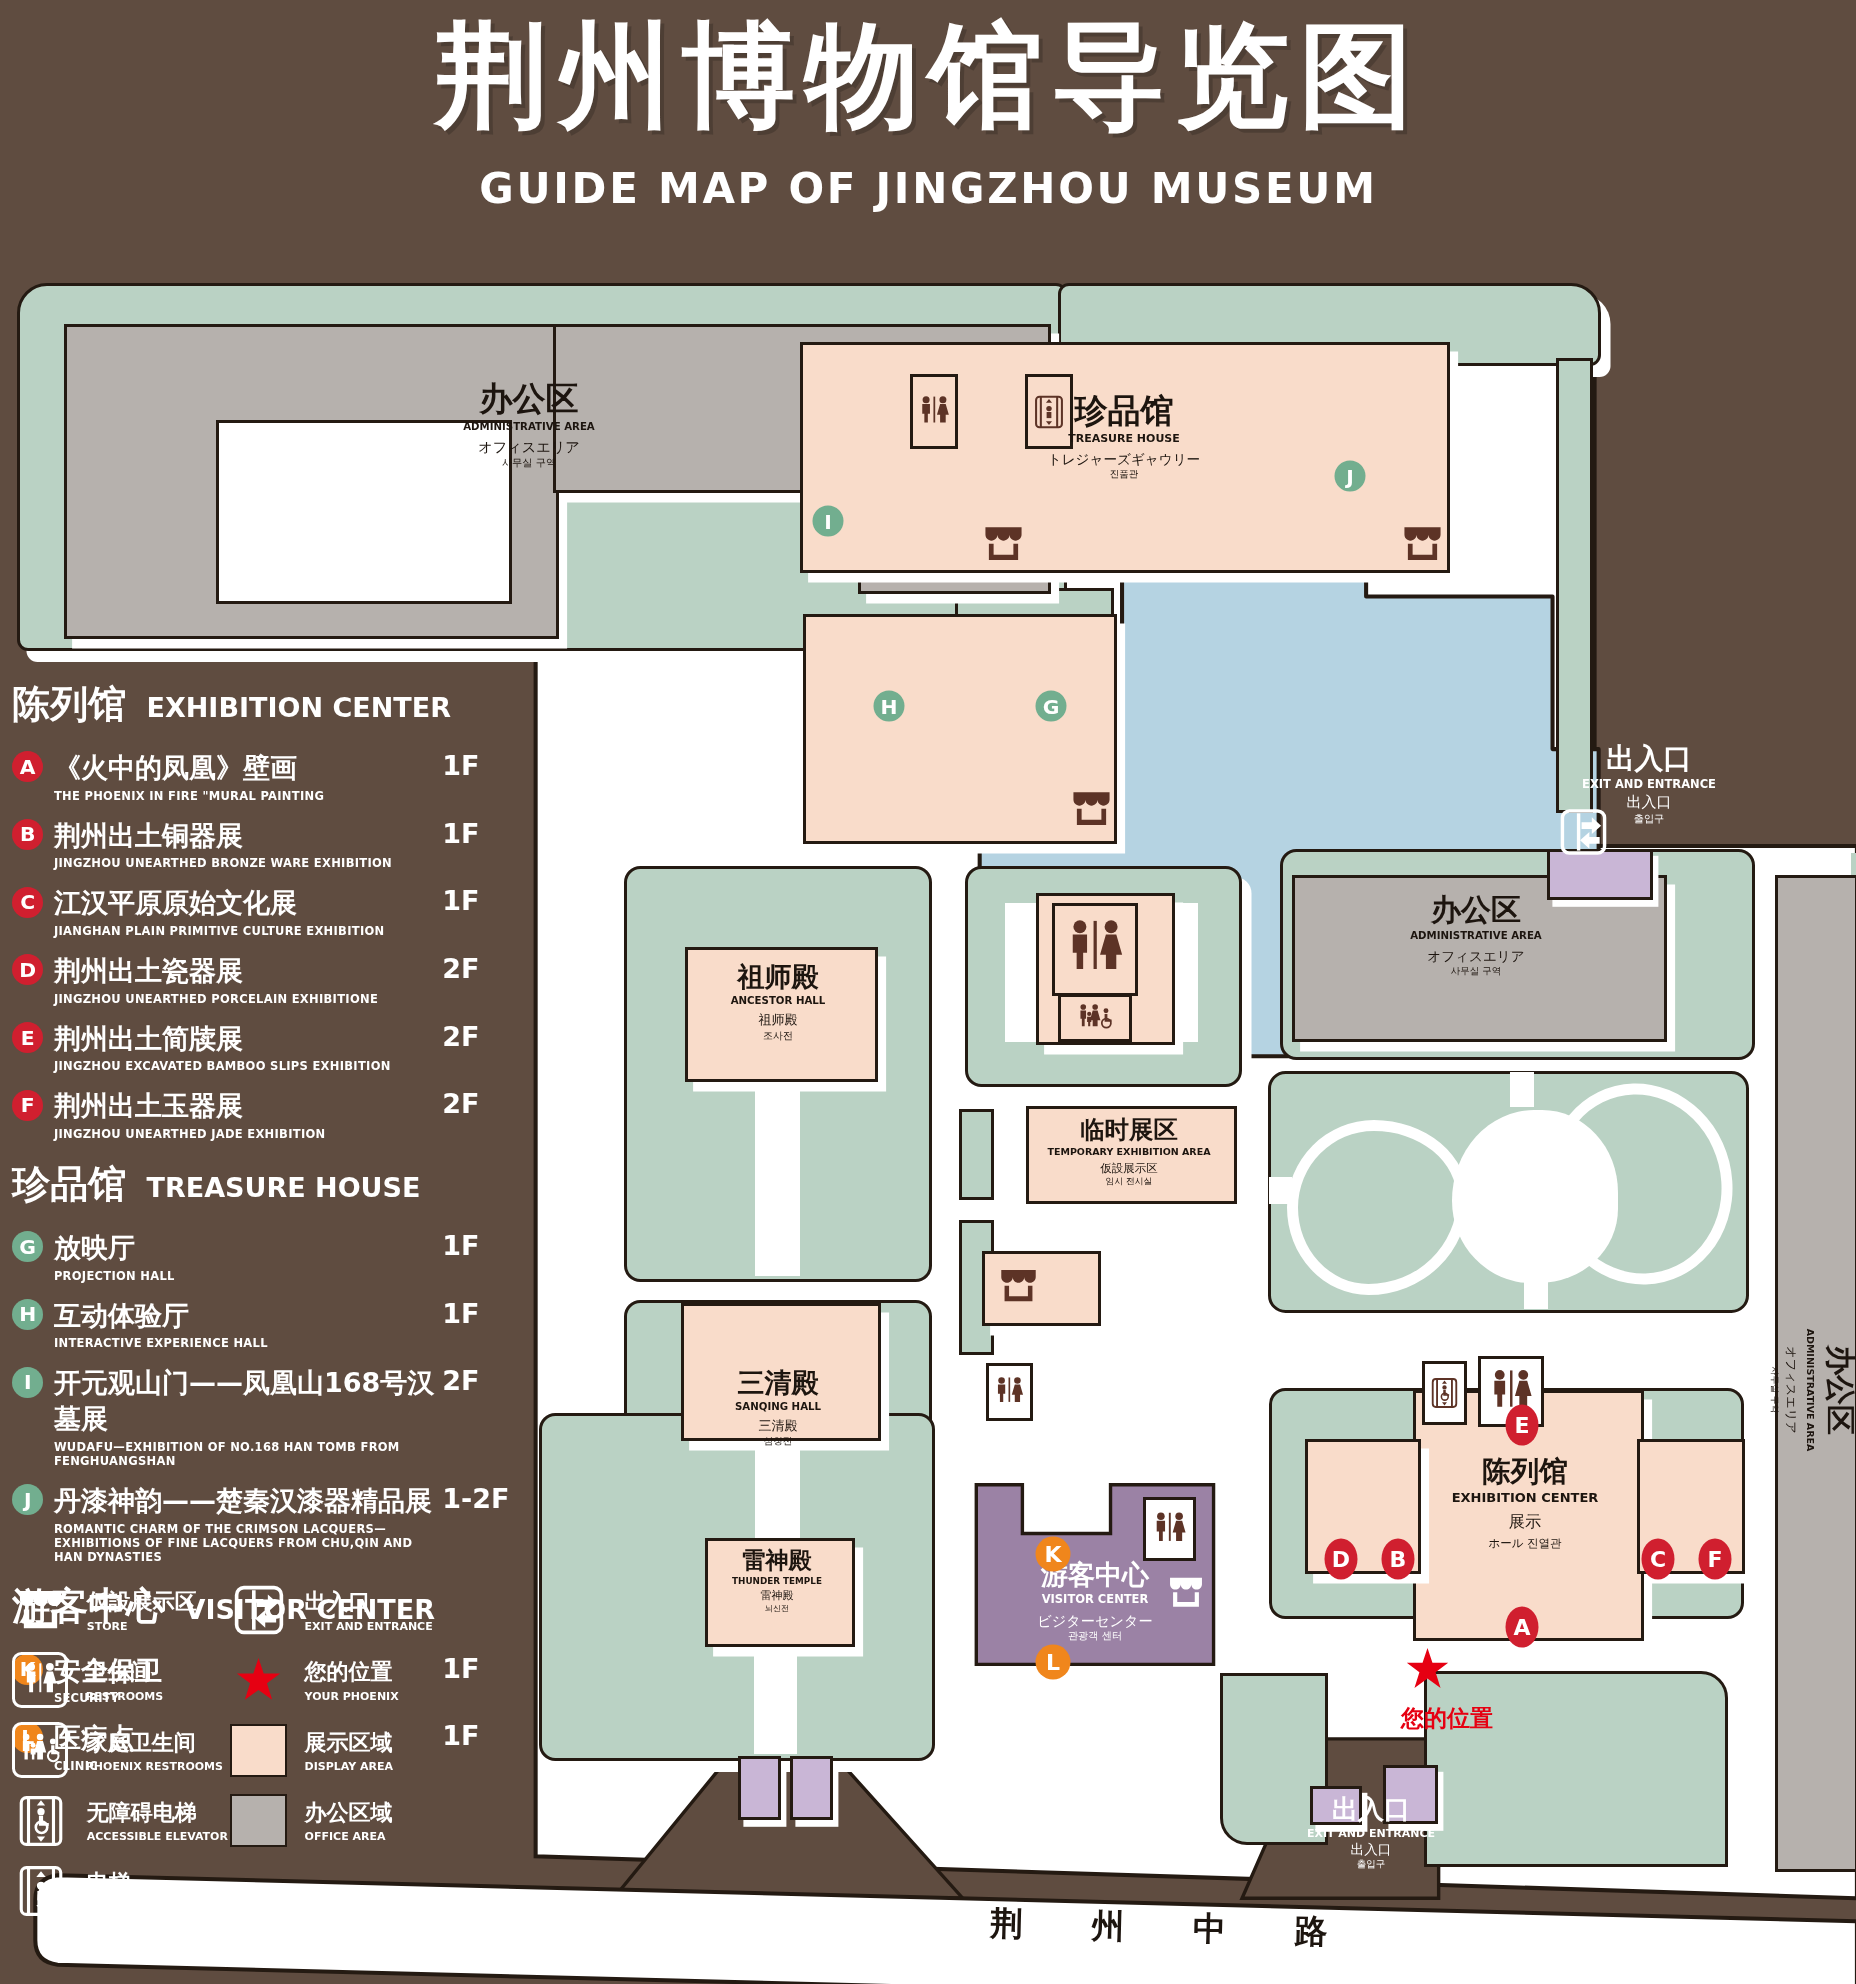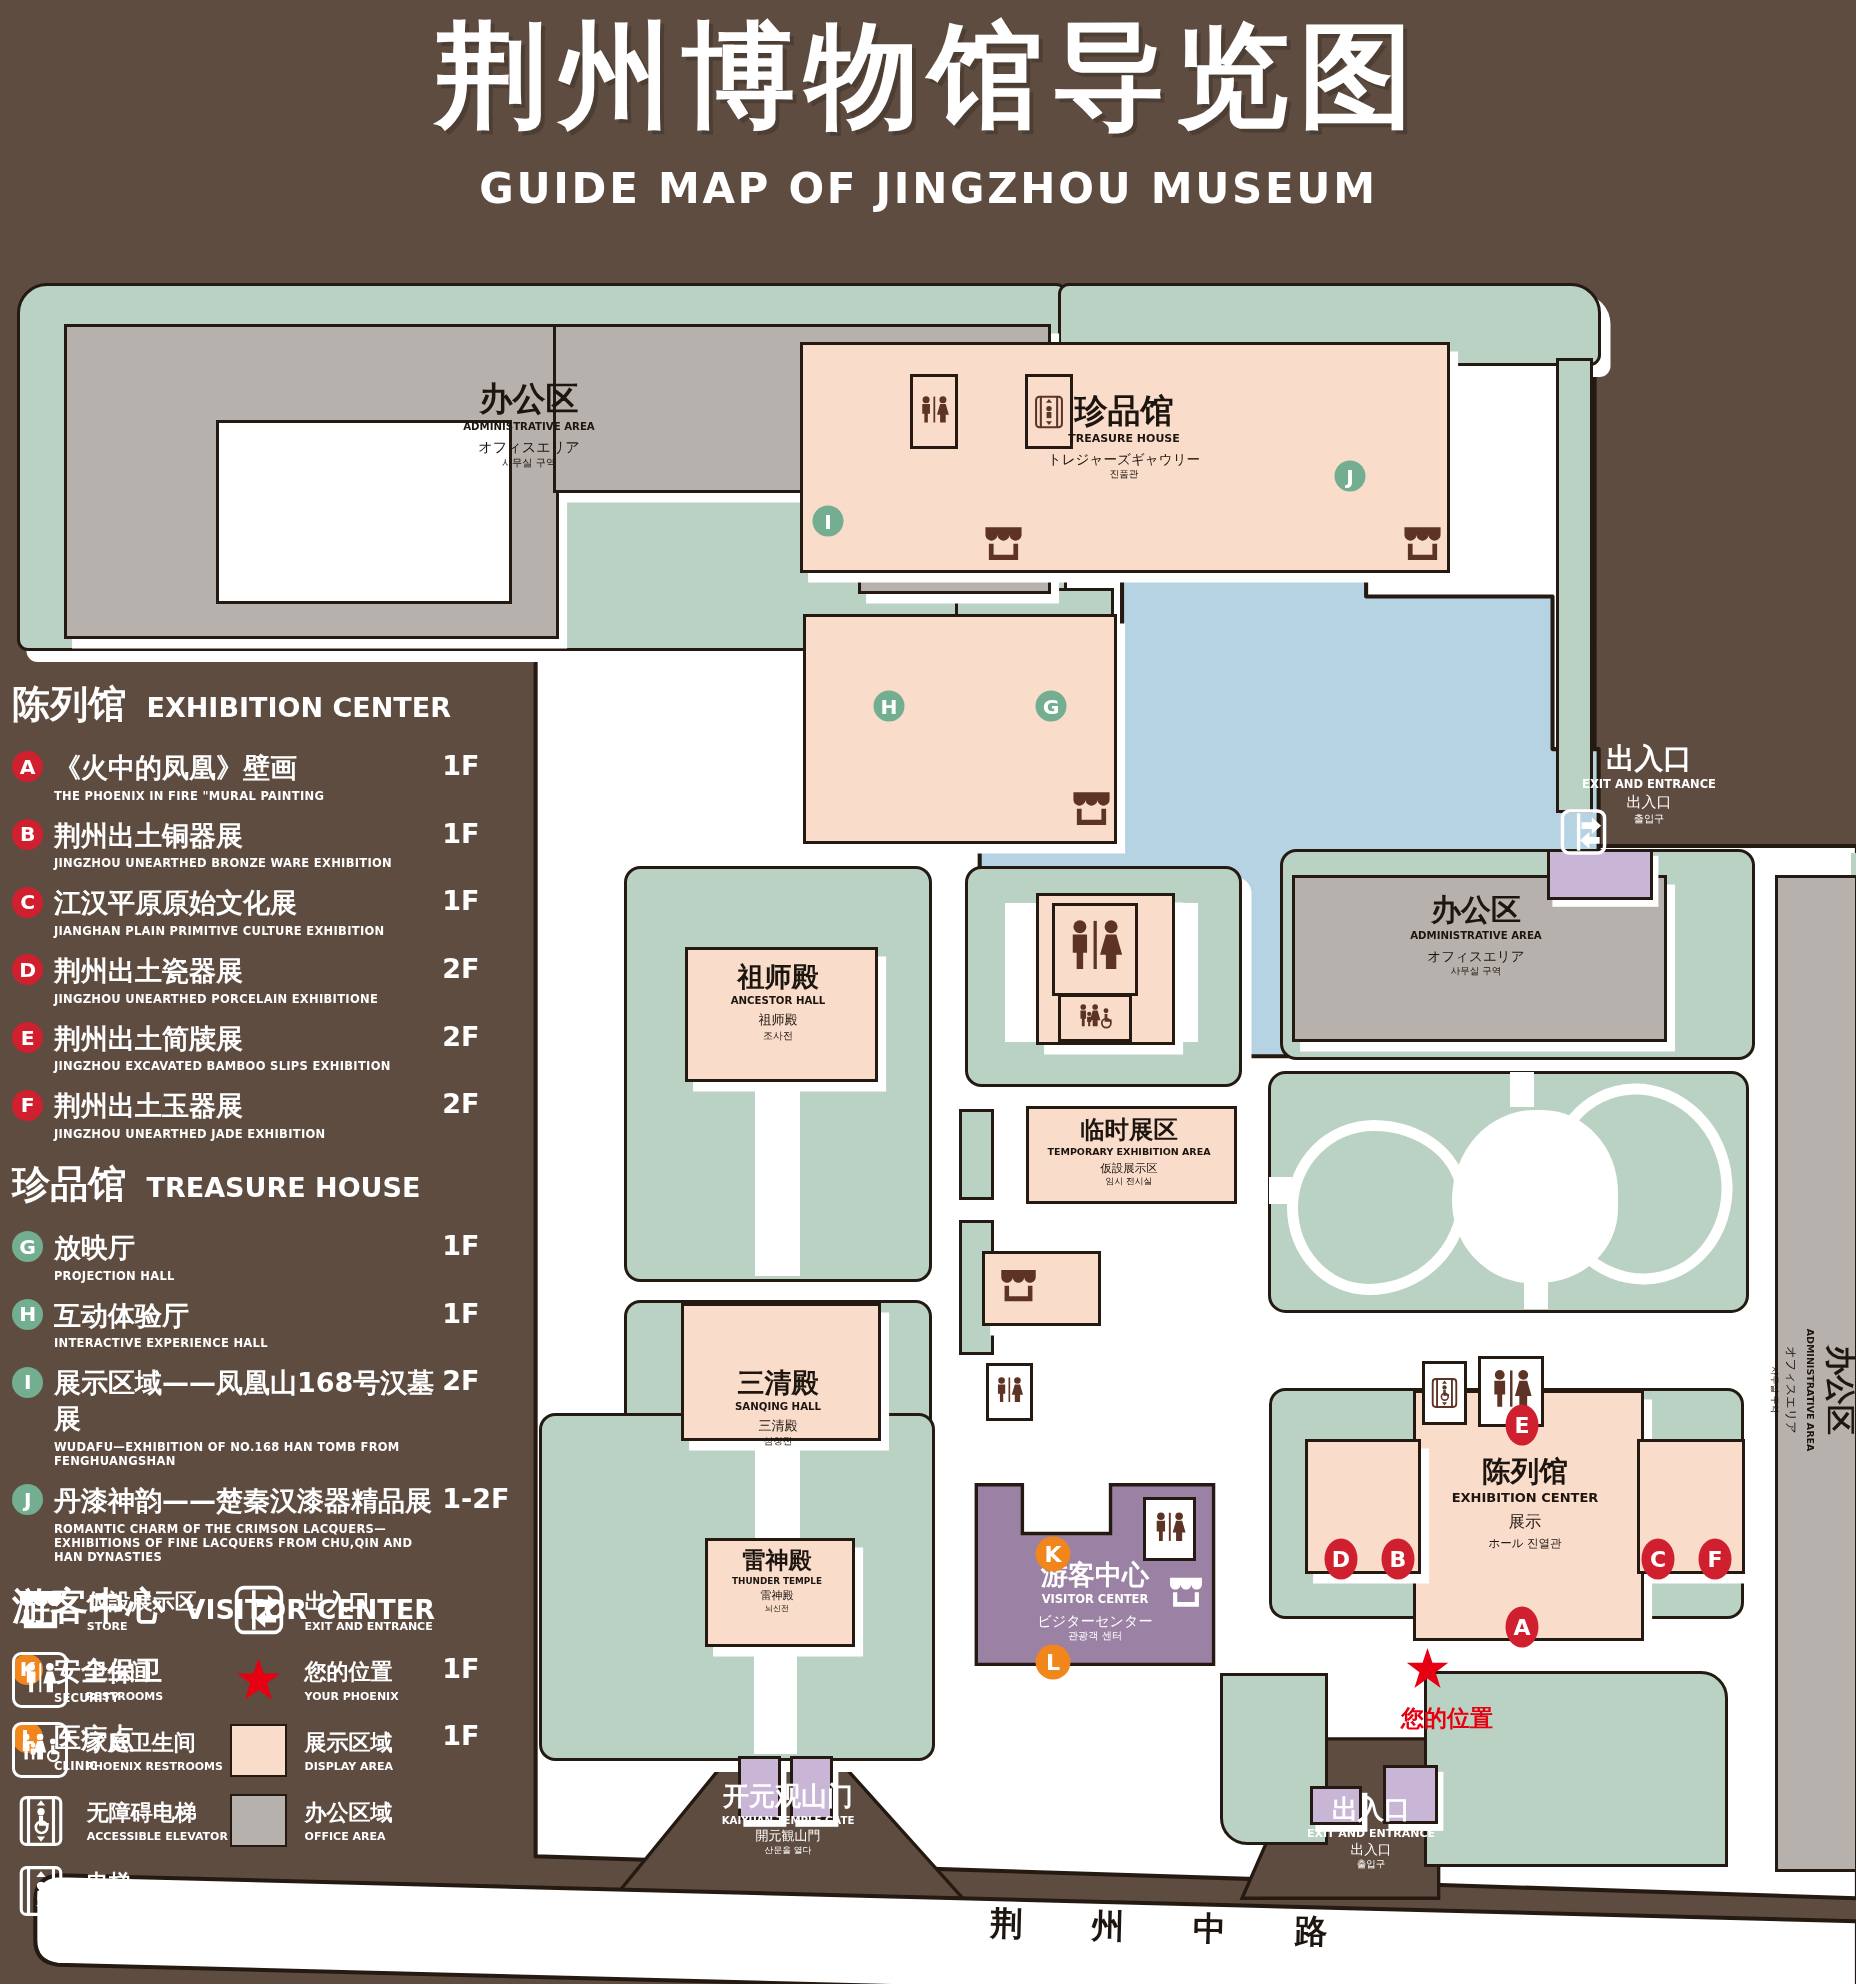--- a/index.html
+++ b/index.html
@@ -310,26 +310,20 @@
     <div class="l2" style="font-size:11.5px;">VISITOR CENTER</div>
     <div class="l3" style="font-size:14.2px;">ビジターセンター</div>
     <div class="l4" style="font-size:10.2px;">관광객 센터</div>
   </div>
   <div class="lbl" style="left:1525px;top:1456px;width:203px;">
     <div class="l1" style="font-size:28.5px;">陈列馆</div>
     <div class="l2" style="font-size:13px;">EXHIBITION CENTER</div>
     <div class="l3" style="font-size:16.3px;">展示</div>
     <div class="l4" style="font-size:11.5px;margin-top:5.4px;">ホール 진열관</div>
   </div>
-  <div class="lbl w" style="left:788px;top:1782px;width:224px;z-index:5;">
-    <div class="l1" style="font-size:26px;">开元观山门</div>
-    <div class="l2" style="font-size:10.2px;">KAIYUAN TEMPLE GATE</div>
-    <div class="l3" style="font-size:13px;margin-top:2.7px;">開元観山門</div>
-    <div class="l4" style="font-size:8.8px;">산문을 열다</div>
-  </div>
   <div class="lbl w" style="left:1649px;top:743px;width:217px;z-index:5;">
     <div class="l1" style="font-size:28.5px;">出入口</div>
     <div class="l2" style="font-size:11.5px;">EXIT AND ENTRANCE</div>
     <div class="l3" style="font-size:15px;margin-top:2.7px;">出入口</div>
     <div class="l4" style="font-size:10.2px;">출입구</div>
   </div>
   <div class="lbl w" style="left:1371px;top:1795px;width:203px;z-index:5;">
     <div class="l1" style="font-size:26px;">出入口</div>
     <div class="l2" style="font-size:11px;">EXIT AND ENTRANCE</div>
     <div class="l3" style="font-size:13.6px;margin-top:1.4px;">出入口</div>
@@ -418,21 +412,21 @@
         <span class="lg-en">PROJECTION HALL</span>
       </div>
       <div class="lg-row">
         <span class="bdg">H</span>
         <span class="lg-zh">互动体验厅</span>
         <span class="lg-fl">1F</span>
         <span class="lg-en">INTERACTIVE EXPERIENCE HALL</span>
       </div>
       <div class="lg-row">
         <span class="bdg">I</span>
-        <span class="lg-zh">展示区域——凤凰山168号汉墓展</span>
+        <span class="lg-zh">开元观山门——凤凰山168号汉墓展</span>
         <span class="lg-fl">2F</span>
         <span class="lg-en">WUDAFU—EXHIBITION OF NO.168 HAN TOMB FROM FENGHUANGSHAN</span>
       </div>
       <div class="lg-row">
         <span class="bdg">J</span>
         <span class="lg-zh">丹漆神韵——楚秦汉漆器精品展</span>
         <span class="lg-fl">1-2F</span>
         <span class="lg-en">ROMANTIC CHARM OF THE CRIMSON LACQUERS—EXHIBITIONS OF FINE LACQUERS FROM CHU,QIN AND HAN DYNASTIES</span>
       </div>
     </div>

